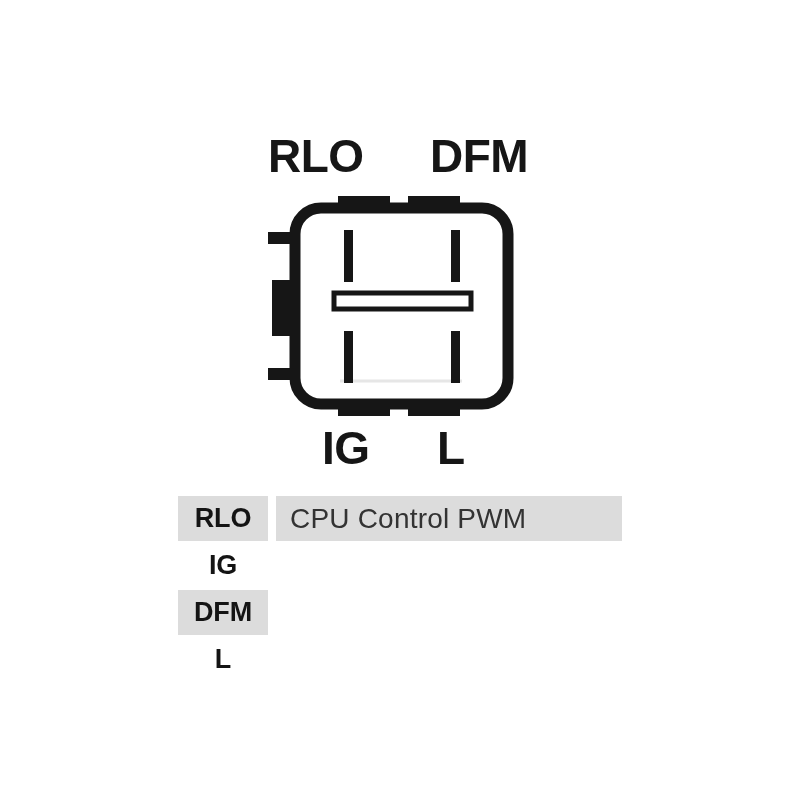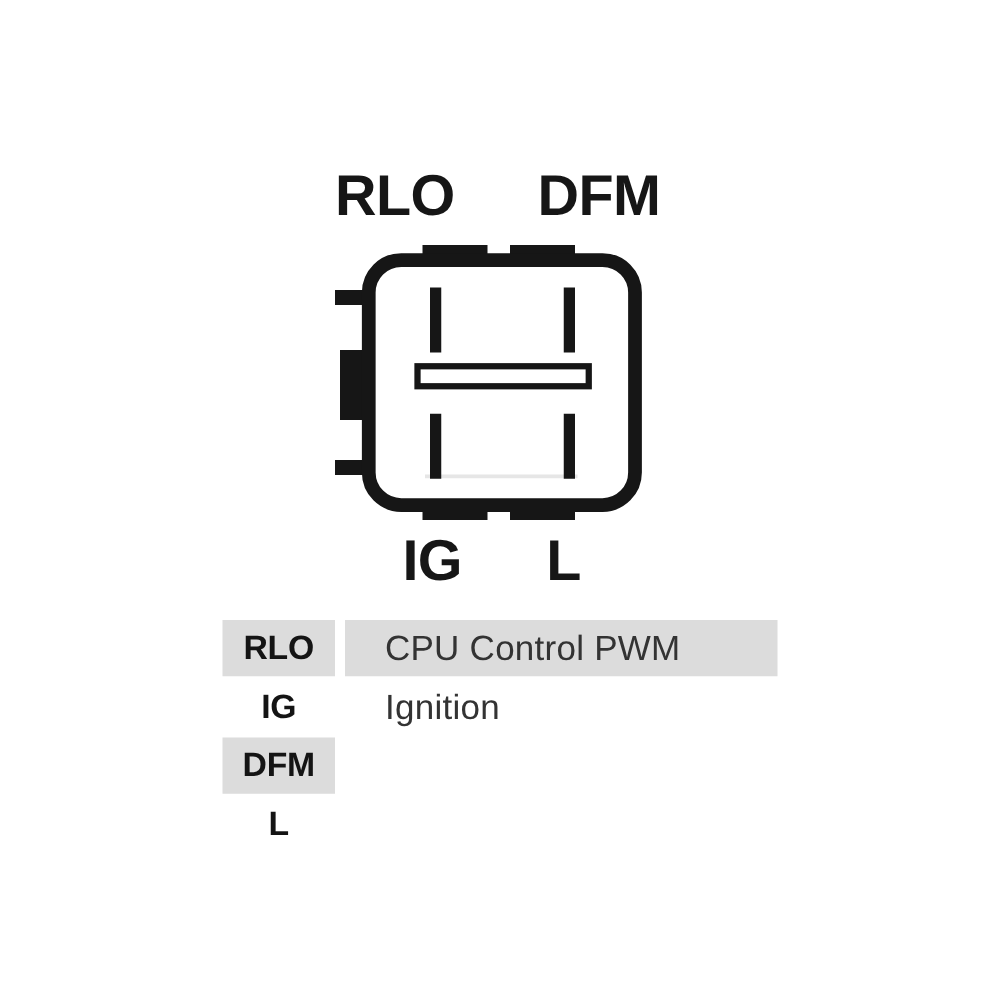--- a/index.html
+++ b/index.html
@@ -89,21 +89,21 @@
   }
   .legend-gap {
     width: 8px;
     flex: 0 0 8px;
     background: #ffffff;
   }
   .legend-desc {
     flex: 1 1 auto;
     display: flex;
     align-items: center;
-    padding-left: 32px;
+    padding-left: 14px;
     font-family: "Liberation Sans", sans-serif;
     font-weight: 400;
     font-size: 28px;
     color: #333333;
     letter-spacing: 0.2px;
   }
 </style>
 </head>
 <body>
 
@@ -151,21 +151,20 @@
 
     <div class="legend-row shaded">
       <div class="legend-code">RLO</div>
       <div class="legend-gap"></div>
       <div class="legend-desc">CPU Control PWM</div>
     </div>
 
     <div class="legend-row plain">
       <div class="legend-code">IG</div>
       <div class="legend-gap"></div>
-      <div class="legend-desc">Ignition</div>
     </div>
 
     <div class="legend-row shaded">
       <div class="legend-code">DFM</div>
       <div class="legend-gap"></div>
     </div>
 
     <div class="legend-row plain">
       <div class="legend-code">L</div>
       <div class="legend-gap"></div>

